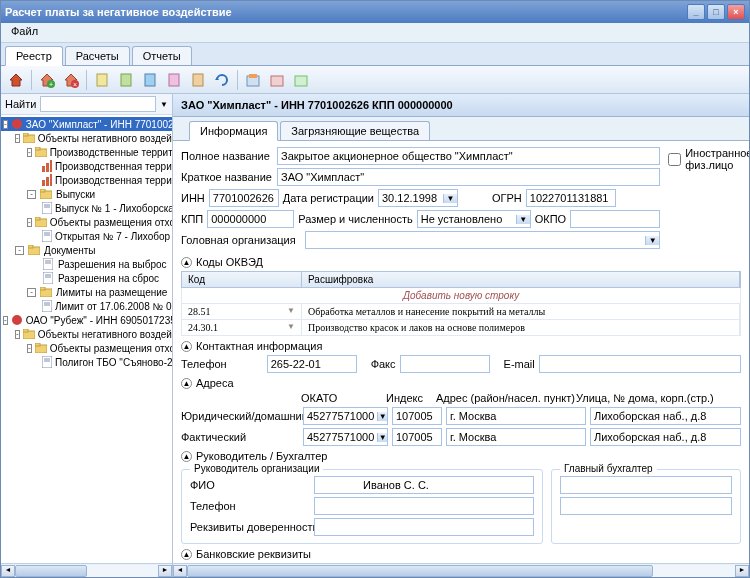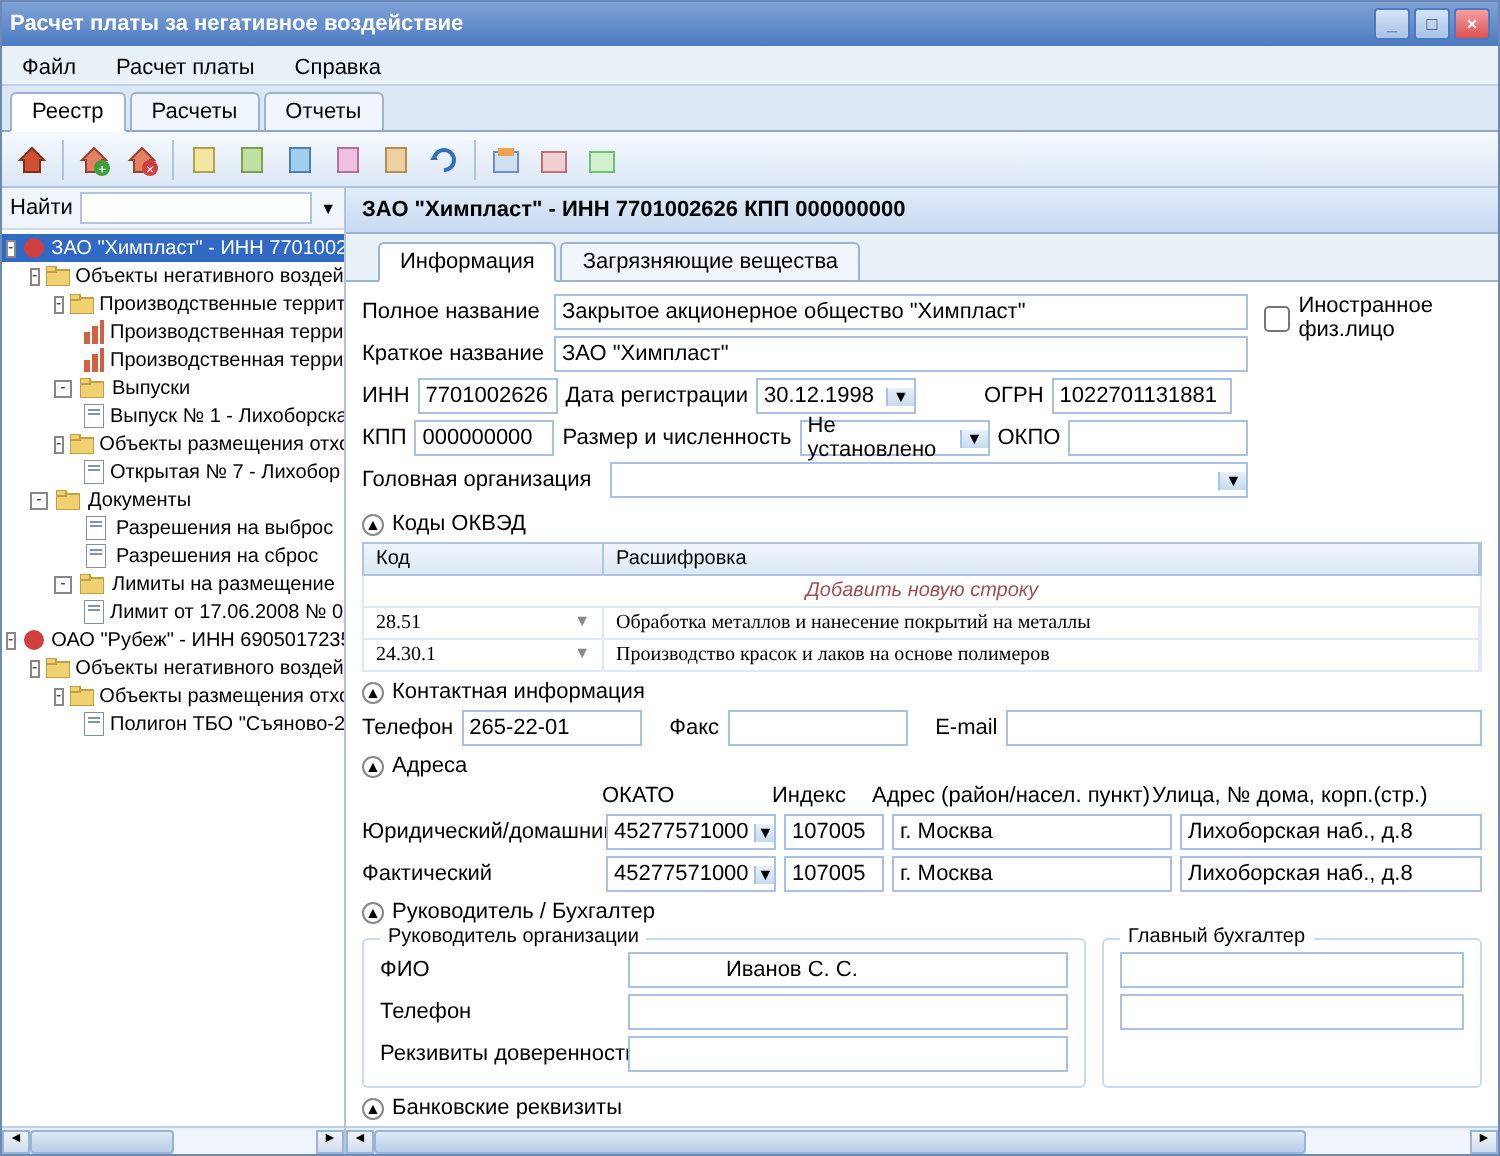--- a/index.html
+++ b/index.html
@@ -3,21 +3,21 @@
 <meta charset="utf-8">
 <style>
 * { box-sizing: border-box; margin: 0; padding: 0; }
 body { font-family: Tahoma, Arial, sans-serif; font-size: 11px; background: #d6e4f0; overflow: hidden; }
 .window { width: 750px; height: 578px; background: #e8f0f8; border: 1px solid #6b8ab5; display: flex; flex-direction: column; }
 .titlebar { background: linear-gradient(#7ea3d6, #4d7bc2); height: 22px; display: flex; align-items: center; padding: 0 4px; color: #fff; font-weight: bold; }
 .titlebar-text { flex: 1; font-size: 11px; }
 .win-btns { display: flex; gap: 2px; }
 .win-btn { width: 18px; height: 16px; background: linear-gradient(#d6e4f5,#a8c2e6); border: 1px solid #4d7bc2; border-radius: 2px; display: flex; align-items: center; justify-content: center; font-size: 9px; cursor: pointer; color: #2a4d7e; }
 .win-btn.close { background: linear-gradient(#f5a0a0,#e05050); color: #fff; }
-.menubar { background: #e8f0f8; height: 20px; display: flex; align-items: flex-end; padding: 0 6px; gap: 12px; border-bottom: 1px solid #c0d0e4; }
+.menubar { background: #e8f0f8; height: 20px; display: flex; align-items: flex-start; padding: 0 6px; gap: 12px; border-bottom: 1px solid #c0d0e4; flex-direction: column; }
 .menu-item { cursor: pointer; padding: 2px 4px; }
 .tabbar { background: #dce8f5; padding: 3px 4px 0; display: flex; gap: 0; border-bottom: 1px solid #8ca8cc; }
 .tab { padding: 3px 10px; background: #f0f5fc; border: 1px solid #9cb4d4; border-bottom: none; border-radius: 3px 3px 0 0; margin-right: 2px; cursor: pointer; }
 .tab.active { background: #fff; border-bottom: 1px solid #fff; margin-bottom: -1px; font-weight: normal; }
 .toolbar { background: linear-gradient(#f5f9fe,#dce8f5); height: 28px; display: flex; align-items: center; padding: 0 4px; gap: 2px; border-bottom: 1px solid #b0c4de; }
 .tbtn { width: 22px; height: 22px; border: 1px solid transparent; border-radius: 3px; display: flex; align-items: center; justify-content: center; cursor: pointer; }
 .tsep { width: 1px; height: 20px; background: #b0c4de; margin: 0 2px; }
 .content { flex: 1; display: flex; overflow: hidden; }
 .sidebar { width: 172px; background: #fff; border-right: 1px solid #b0c4de; display: flex; flex-direction: column; }
 .find-row { padding: 2px 4px; display: flex; align-items: center; gap: 4px; background: #f0f5fc; border-bottom: 1px solid #d0dcec; }
@@ -387,23 +387,23 @@
               <span class="form-label">Дата регистрации</span>
               <div class="form-lookup" style="width:80px">
                   <span class="val">30.12.1998</span>
                   <span class="dd">▼</span>
                 </div>
               <span class="form-label" style="margin-left:30px">ОГРН</span>
               <input class="form-input" style="width: 90px;" value="1022701131881">
             </div>
             <div class="form-row">
               <span class="form-label">КПП</span>
-              <input class="form-input" style="width: 70px;" value="000000000">
+              <input class="form-input" style="width: 87px;" value="000000000">
               <span class="form-label">Размер и численность</span>
-              <div class="form-lookup" style="width:95px">
+              <div class="form-lookup" style="width:114px">
                   <span class="val">Не установлено</span>
                   <span class="dd">▼</span>
                 </div>
               <span class="form-label">ОКПО</span>
               <input class="form-input" style="width: 90px;">
             </div>
             <div class="form-row">
               <span class="form-label" style="width:120px">Головная организация</span>
               <div class="form-lookup" style="flex:1">
                   <span class="val"></span>
@@ -438,21 +438,21 @@
               <div class="td" style="flex:1">Производство красок и лаков на основе полимеров</div>
             </div>
           </div>
 
         <div class="group-header">
             <span class="group-toggle">▲</span>
             <span>Контактная информация</span>
           </div>
         <div class="form-row">
           <span class="form-label">Телефон</span>
-          <input class="form-input" style="width: 90px;" value="265-22-01">
+          <input class="form-input" style="width: 90px; margin-left: 36px;" value="265-22-01">
           <span class="form-label" style="margin-left:10px">Факс</span>
           <input class="form-input" style="width: 90px;">
           <span class="form-label" style="margin-left:10px">E-mail</span>
           <input class="form-input" style="flex: 1 1 0%;">
         </div>
 
         <div class="group-header">
             <span class="group-toggle">▲</span>
             <span>Адреса</span>
           </div>

